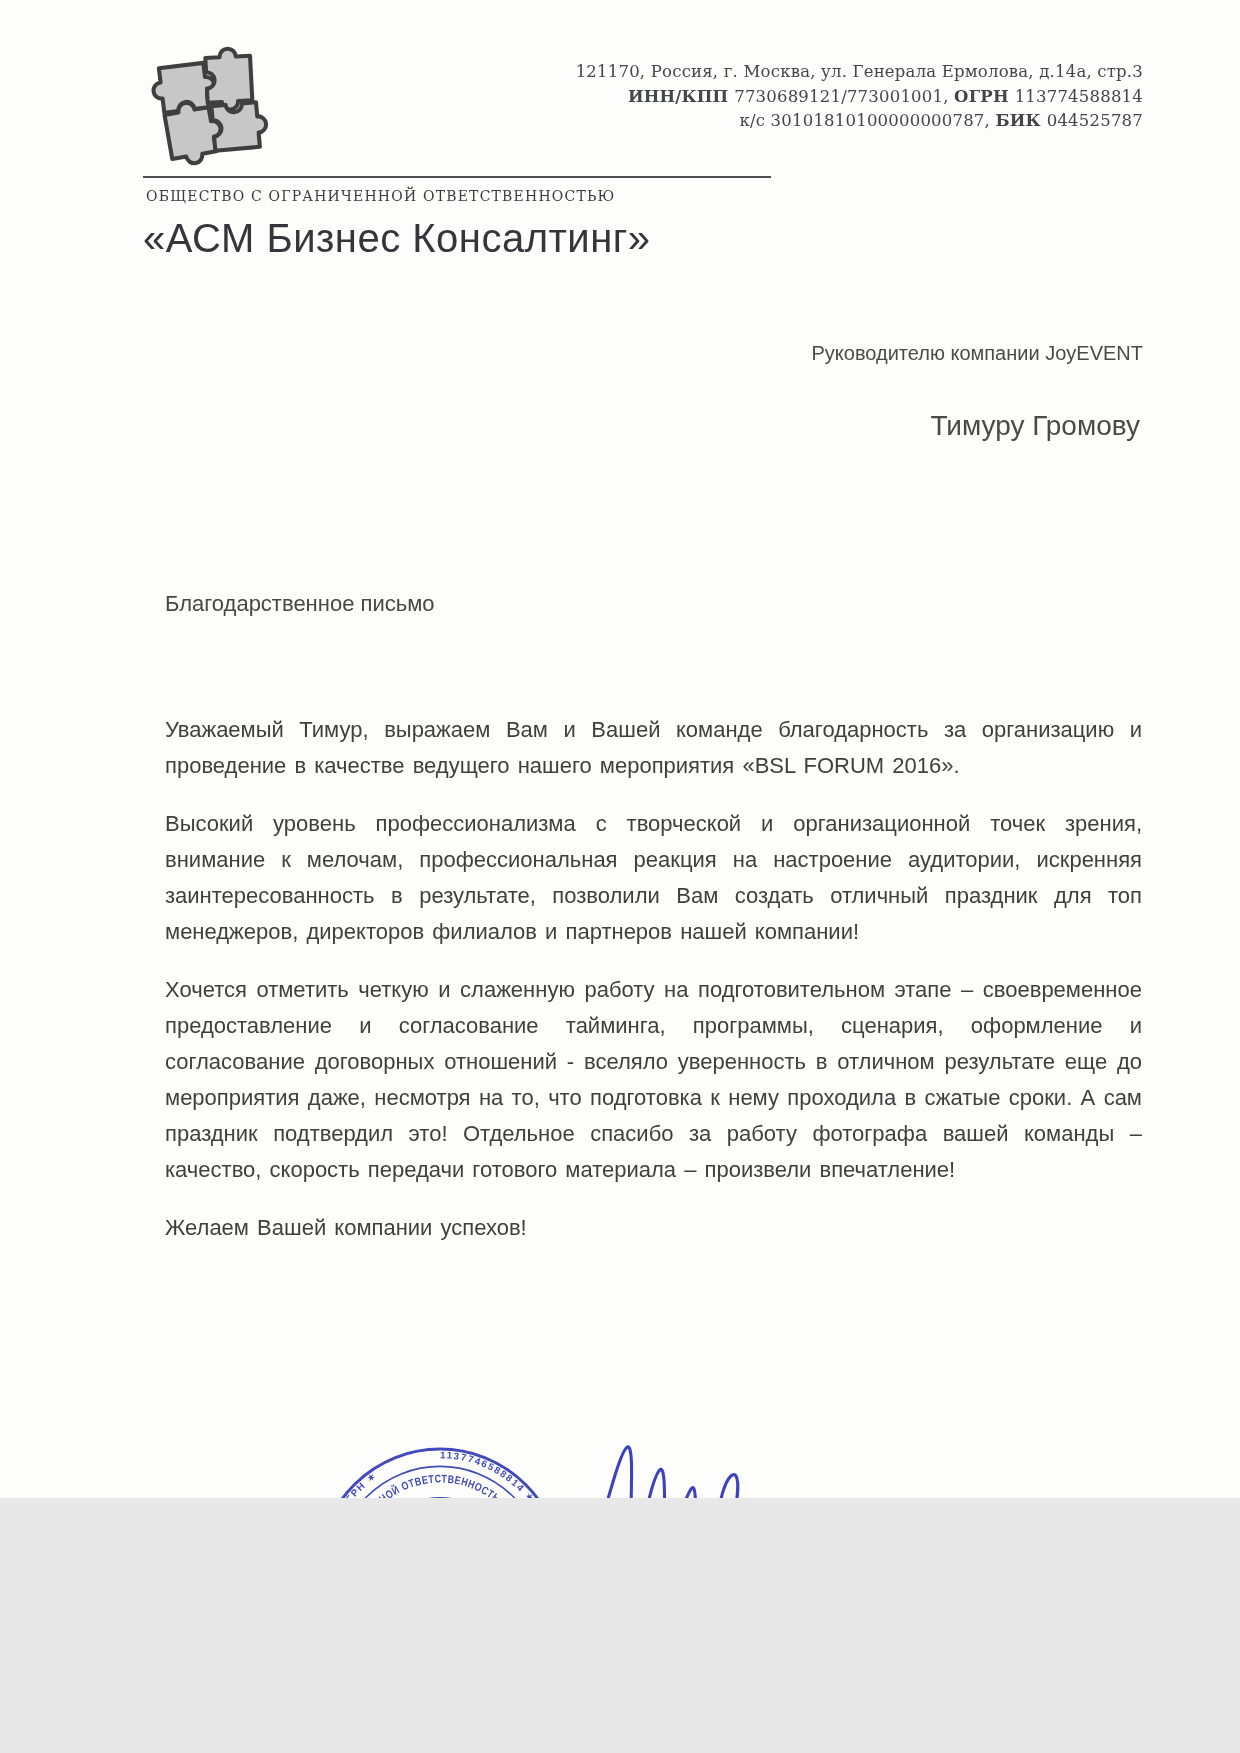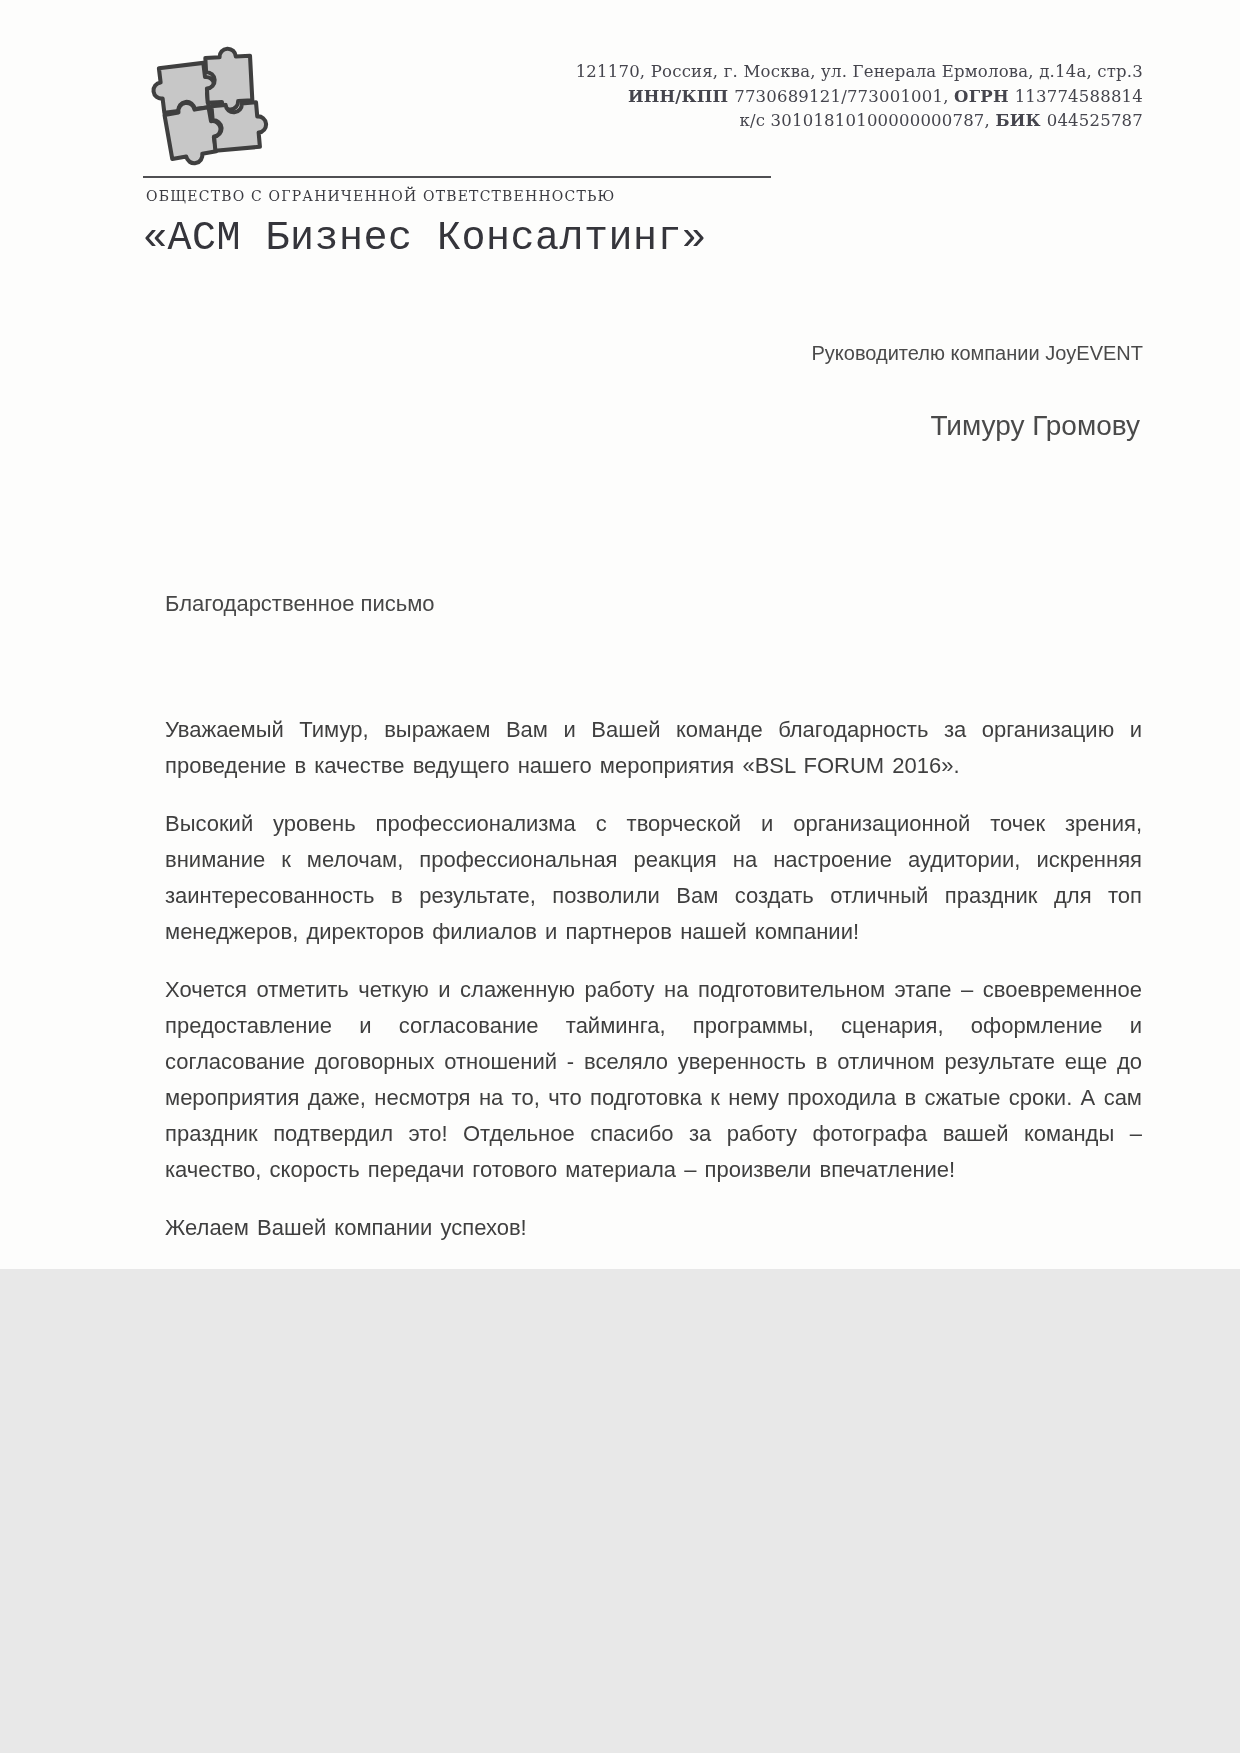--- a/index.html
+++ b/index.html
@@ -1,18 +1,18 @@
 <!DOCTYPE html>
 <html><head>
 <meta charset="utf-8">
 <style>
   html,body{margin:0;padding:0;background:#e8e8e8;}
   #page{
     position:relative;
-    width:1240px;height:1269px;
+    width:1240px;height:1498px;
     margin:0 auto;
     background:#fdfdfc;
     overflow:hidden;
     font-family:"Liberation Sans",sans-serif;
     color:#3d3d3d;
   }
   
   .contact{
     position:absolute;top:60px;right:97px;
     text-align:right;
@@ -25,21 +25,21 @@
   .logo{position:absolute;left:147px;top:46px;width:128px;height:124px;}
   .divider{position:absolute;left:143px;top:176px;width:628px;height:0;
     border-top:2.5px solid #4f4f52;}
   .company-form{
     position:absolute;left:146px;top:188px;
     font-family:"DejaVu Serif",serif;
     font-size:14px;letter-spacing:1.2px;color:#3b3b41;
   }
   .company-name{
     position:absolute;left:143px;top:216px;
-    font-family:Liberation Mono, monospace;
+    font-family:Liberation Sans, sans-serif;
     font-size:40px;color:#35353b;letter-spacing:0.5px;
   }
   
   .recipient-role{position:absolute;right:97px;top:342px;font-size:20px;color:#4a4a4a;}
   .recipient-name{position:absolute;right:100px;top:410px;font-size:28px;color:#4a4a4a;}
   
   .letter-title{
     position:absolute;left:165px;top:591px;width:975px;
     text-align:left;font-size:22px;color:#474747;
   }

